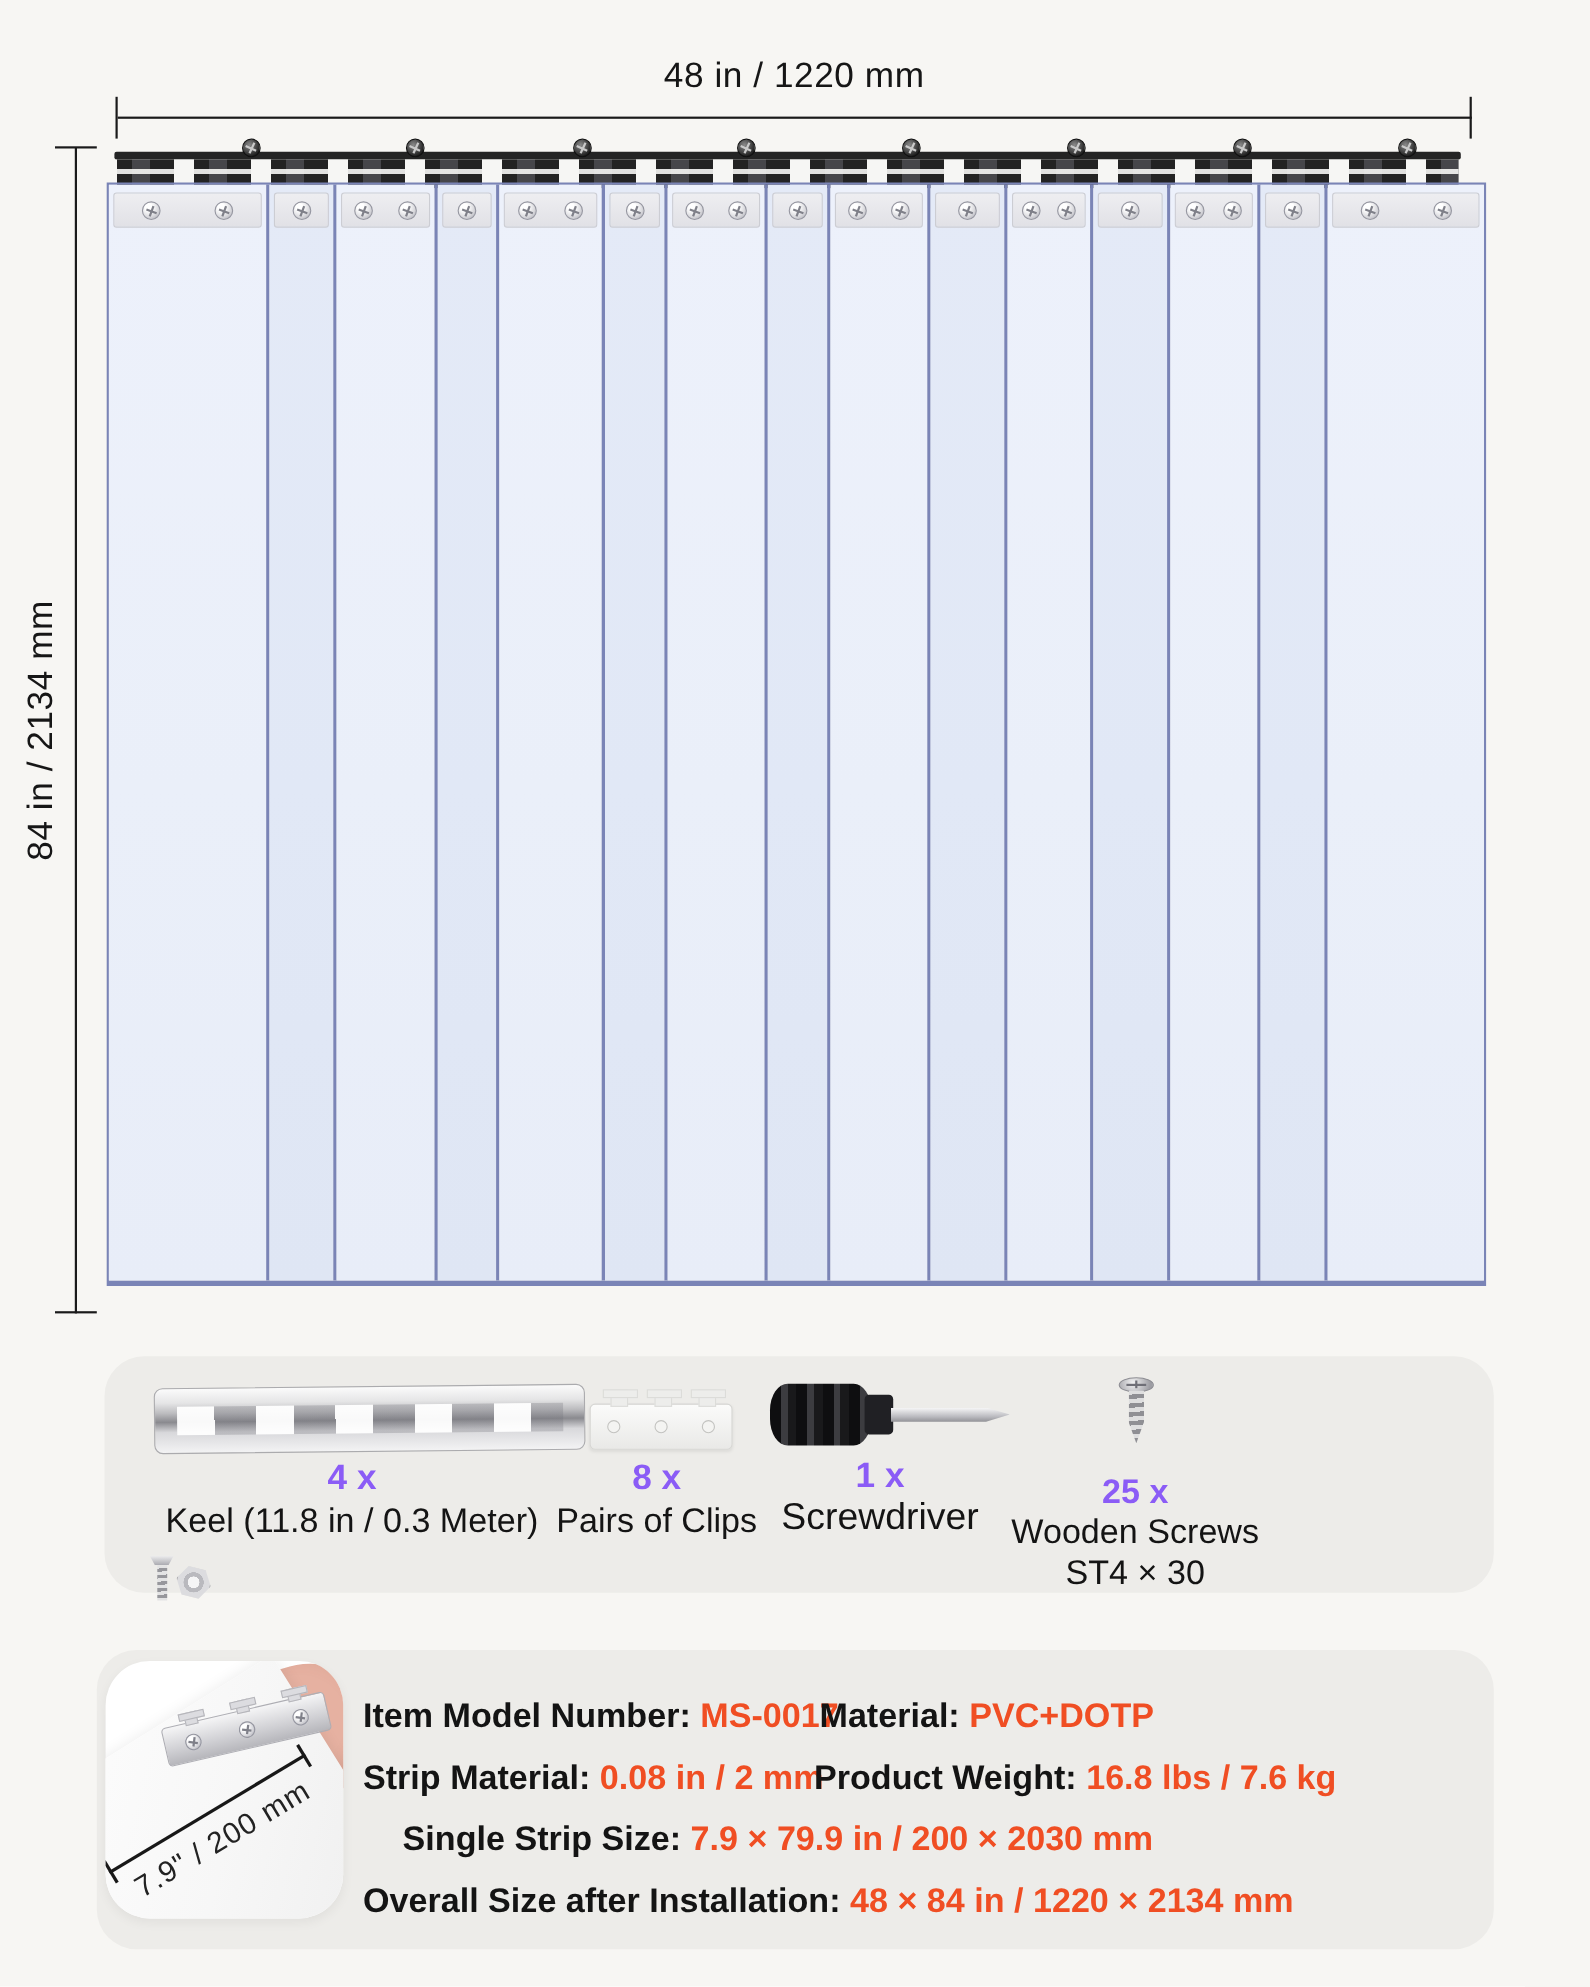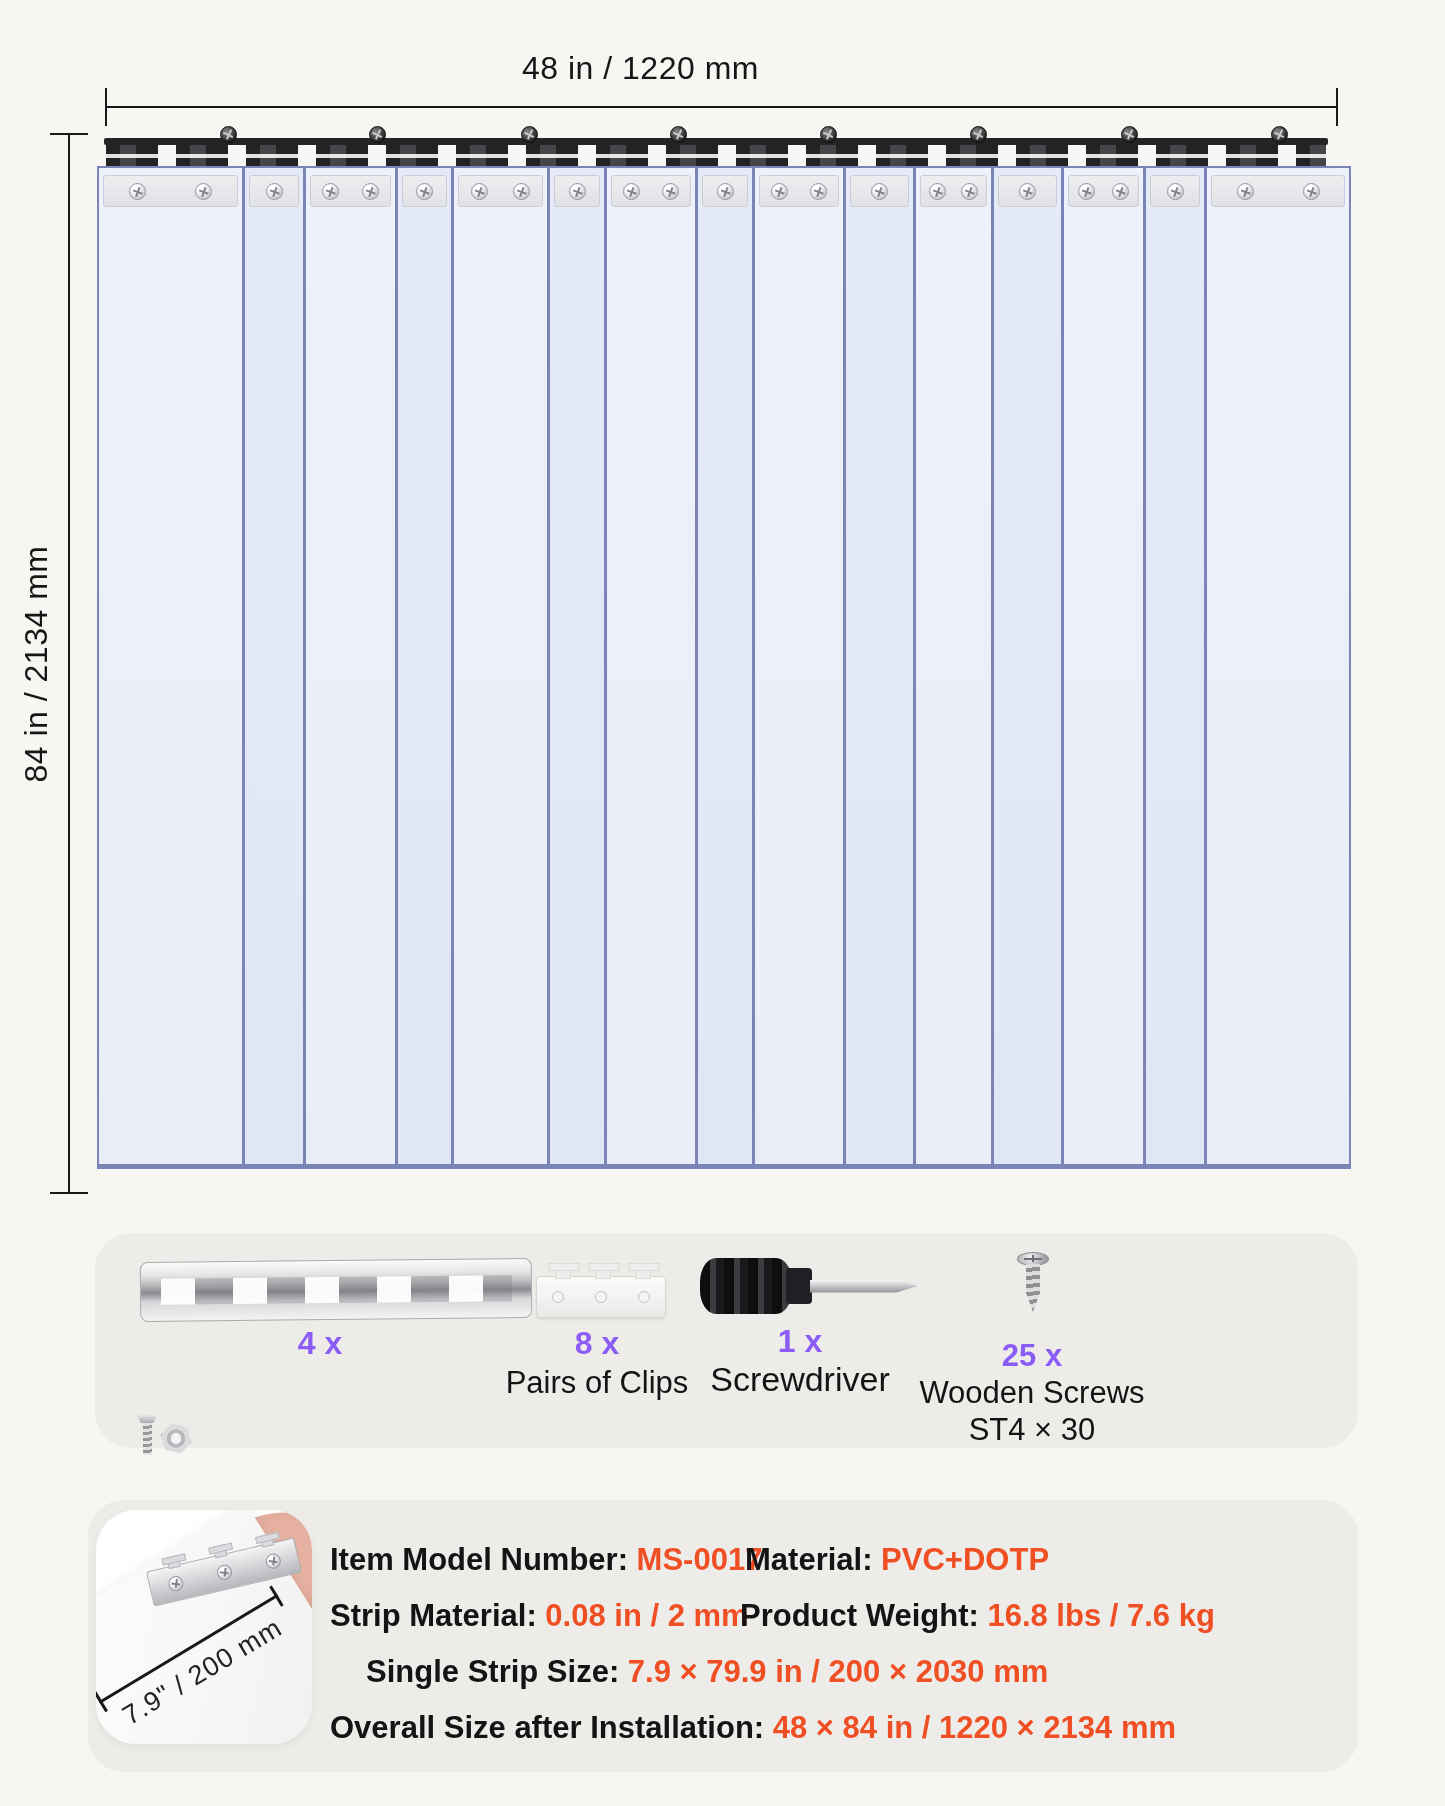--- a/index.html
+++ b/index.html
@@ -6,21 +6,21 @@
   body{background:#fff;}
   .canvas{
     position:relative; width:1445px; height:1806px; overflow:hidden;
     background:#F7F6F3;
     font-family:"Liberation Sans", sans-serif;
     color:#161616;
   }
   
   .dim-line-h{position:absolute; left:107px; top:106px; width:1231px; height:2px; background:#1a1a1a;}
   .dim-tick-v{position:absolute; width:2px; height:38px; top:88px; background:#1a1a1a;}
-  .dim-label-top{position:absolute; left:522px; top:50px; width:400px; text-align:left;
+  .dim-label-top{position:absolute; left:522px; top:50px; width:400px; text-align:center;
     font-size:32px; font-weight:500; letter-spacing:.5px;}
   .dim-line-v{position:absolute; left:68px; top:134px; width:2px; height:1060px; background:#1a1a1a;}
   .dim-tick-h{position:absolute; height:2px; width:38px; left:50px; background:#1a1a1a;}
   .dim-label-left{position:absolute; left:-114px; top:646px; width:300px; height:36px; line-height:36px;
     text-align:center; transform:rotate(-90deg); font-size:32px; font-weight:500; letter-spacing:.5px;}
   
   .rail-top{position:absolute; left:104px; top:138px; width:1224px; height:7px; background:#242424; border-radius:2px;}
   .rail-clips{position:absolute; left:106px; top:145px; width:1220px; height:26px;
     background:
       linear-gradient(180deg, rgba(255,255,255,0) 0 9px, rgba(246,246,244,.9) 9px 13px, rgba(255,255,255,0) 13px),
@@ -241,20 +241,21 @@
         </div>
       </div>
     </div>
 
   <div class="box box-parts"></div>
 
   <div class="keel">
       <div class="keel-slots"></div>
     </div>
   <div class="qty" style="left:220px; top:1325px; width:200px;">4 x</div>
+  <div class="pname" style="left:95px; top:1365px; width:450px;">Keel (11.8 in / 0.3 Meter)</div>
 
   <div class="clipplate">
     <div class="cliptab" style="left:18px;"></div>
     <div class="cliptab" style="left:58px;"></div>
     <div class="cliptab" style="left:98px;"></div>
     <div class="cliphole"></div>
     <div class="cliphole"></div>
     <div class="cliphole"></div>
   </div>
   <div class="qty" style="left:497px; top:1325px; width:200px;">8 x</div>

